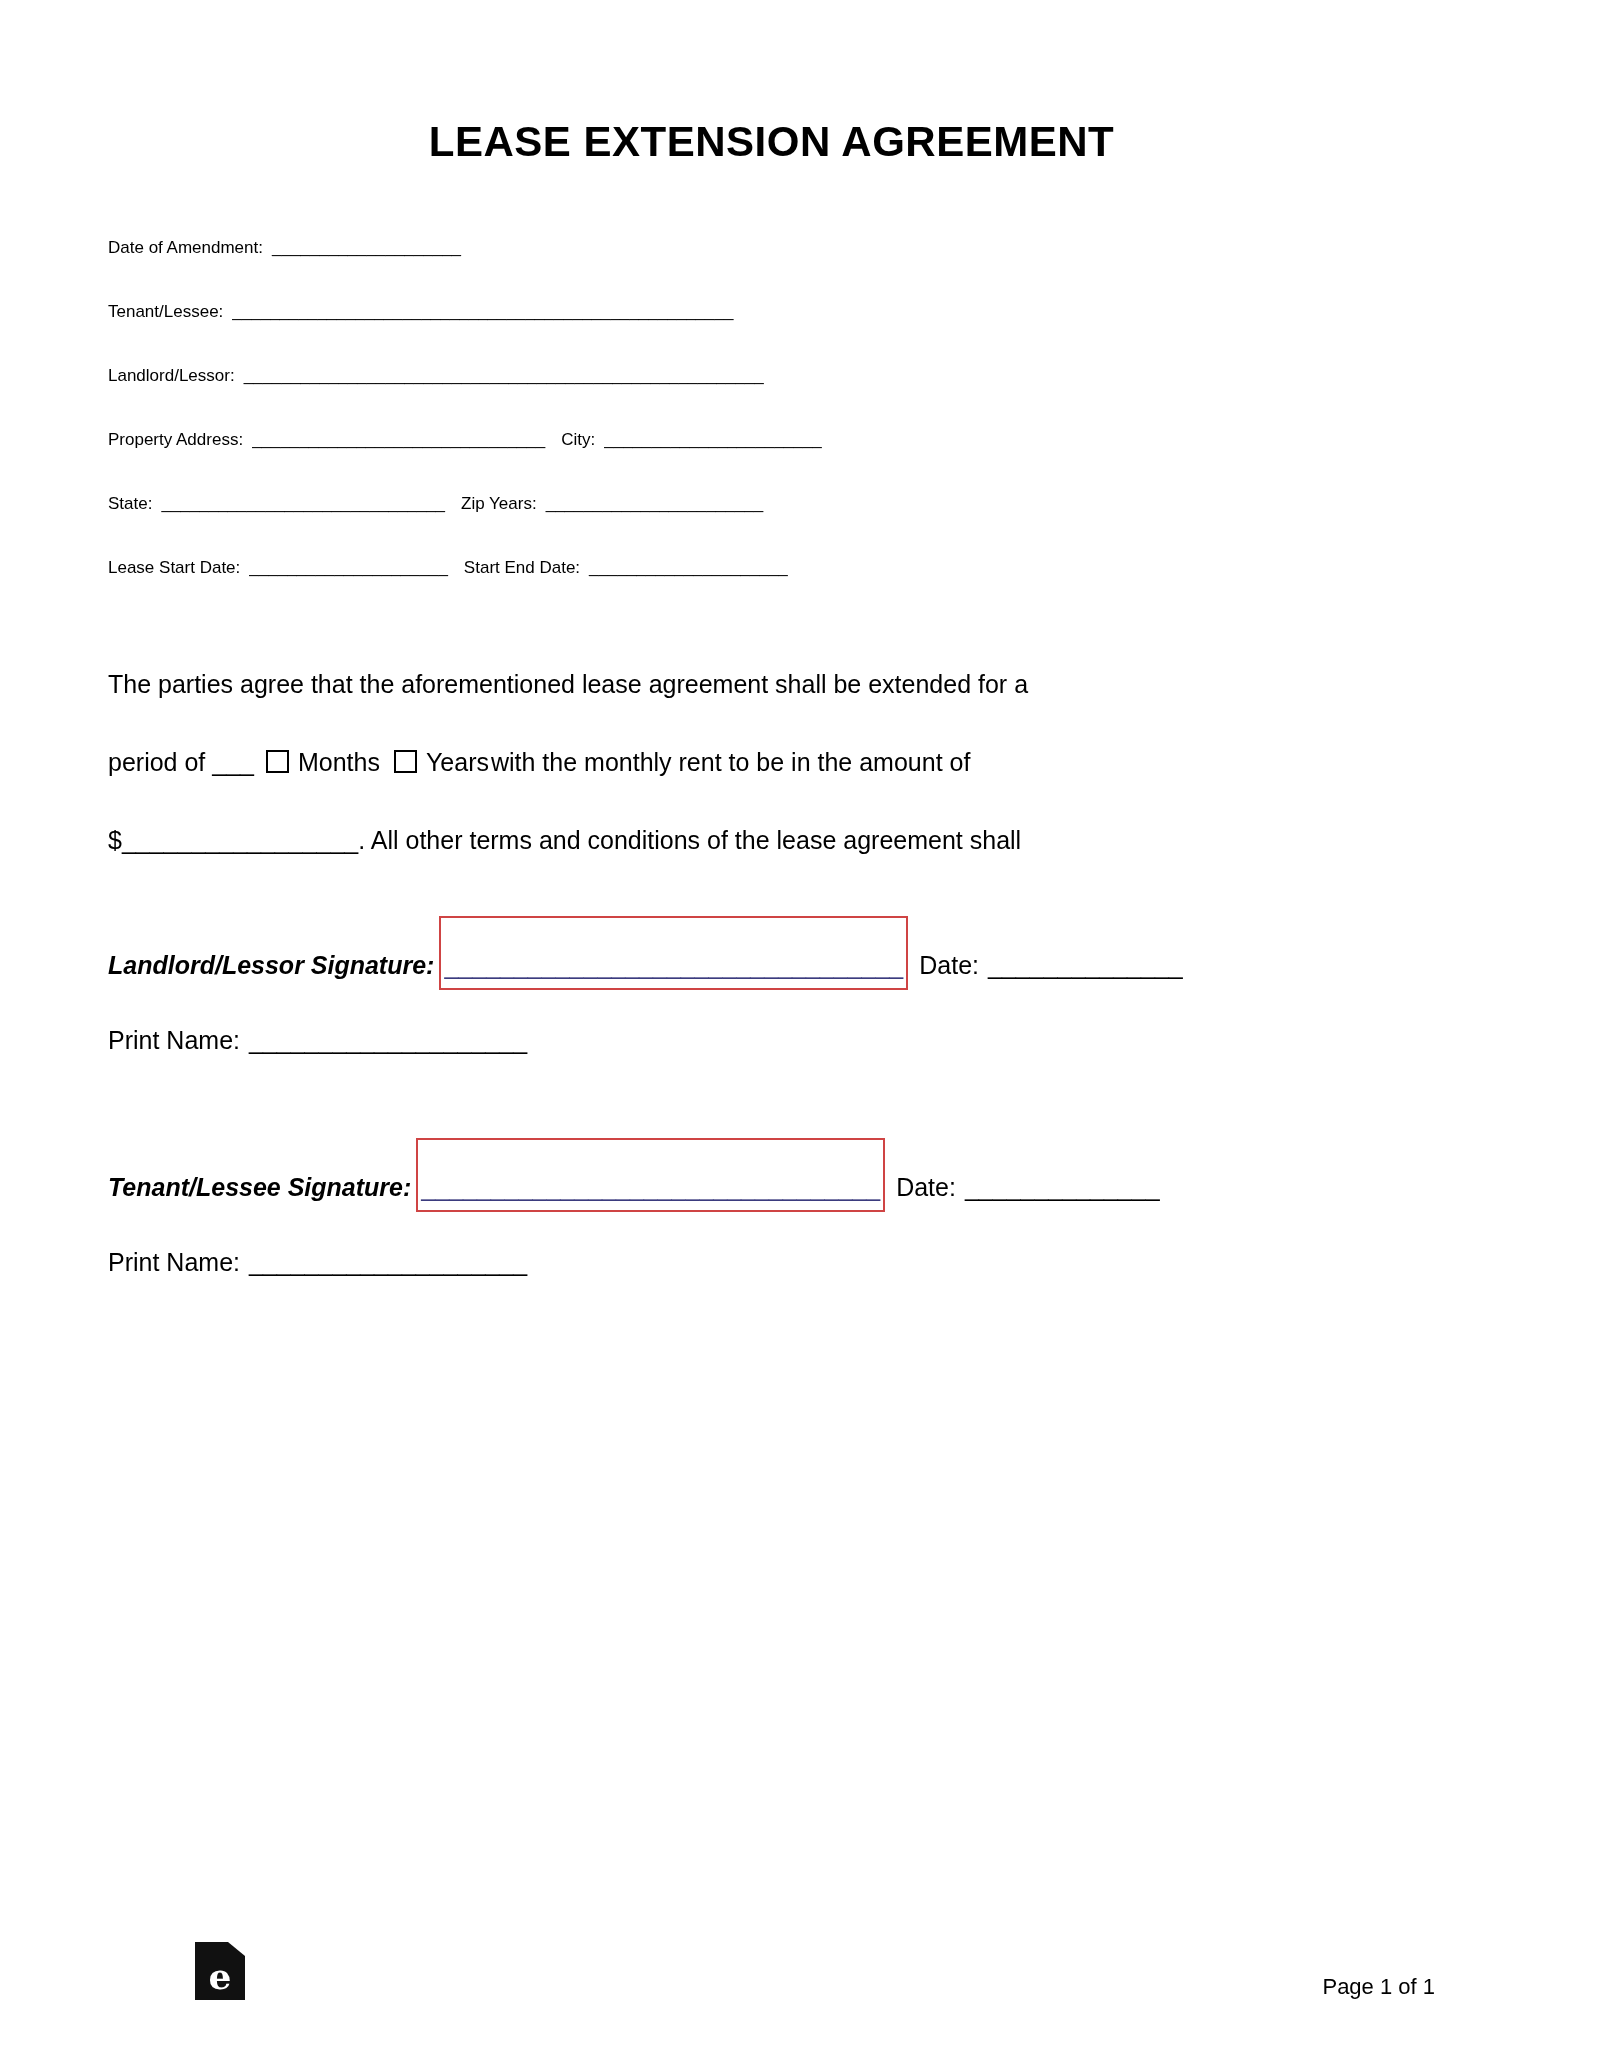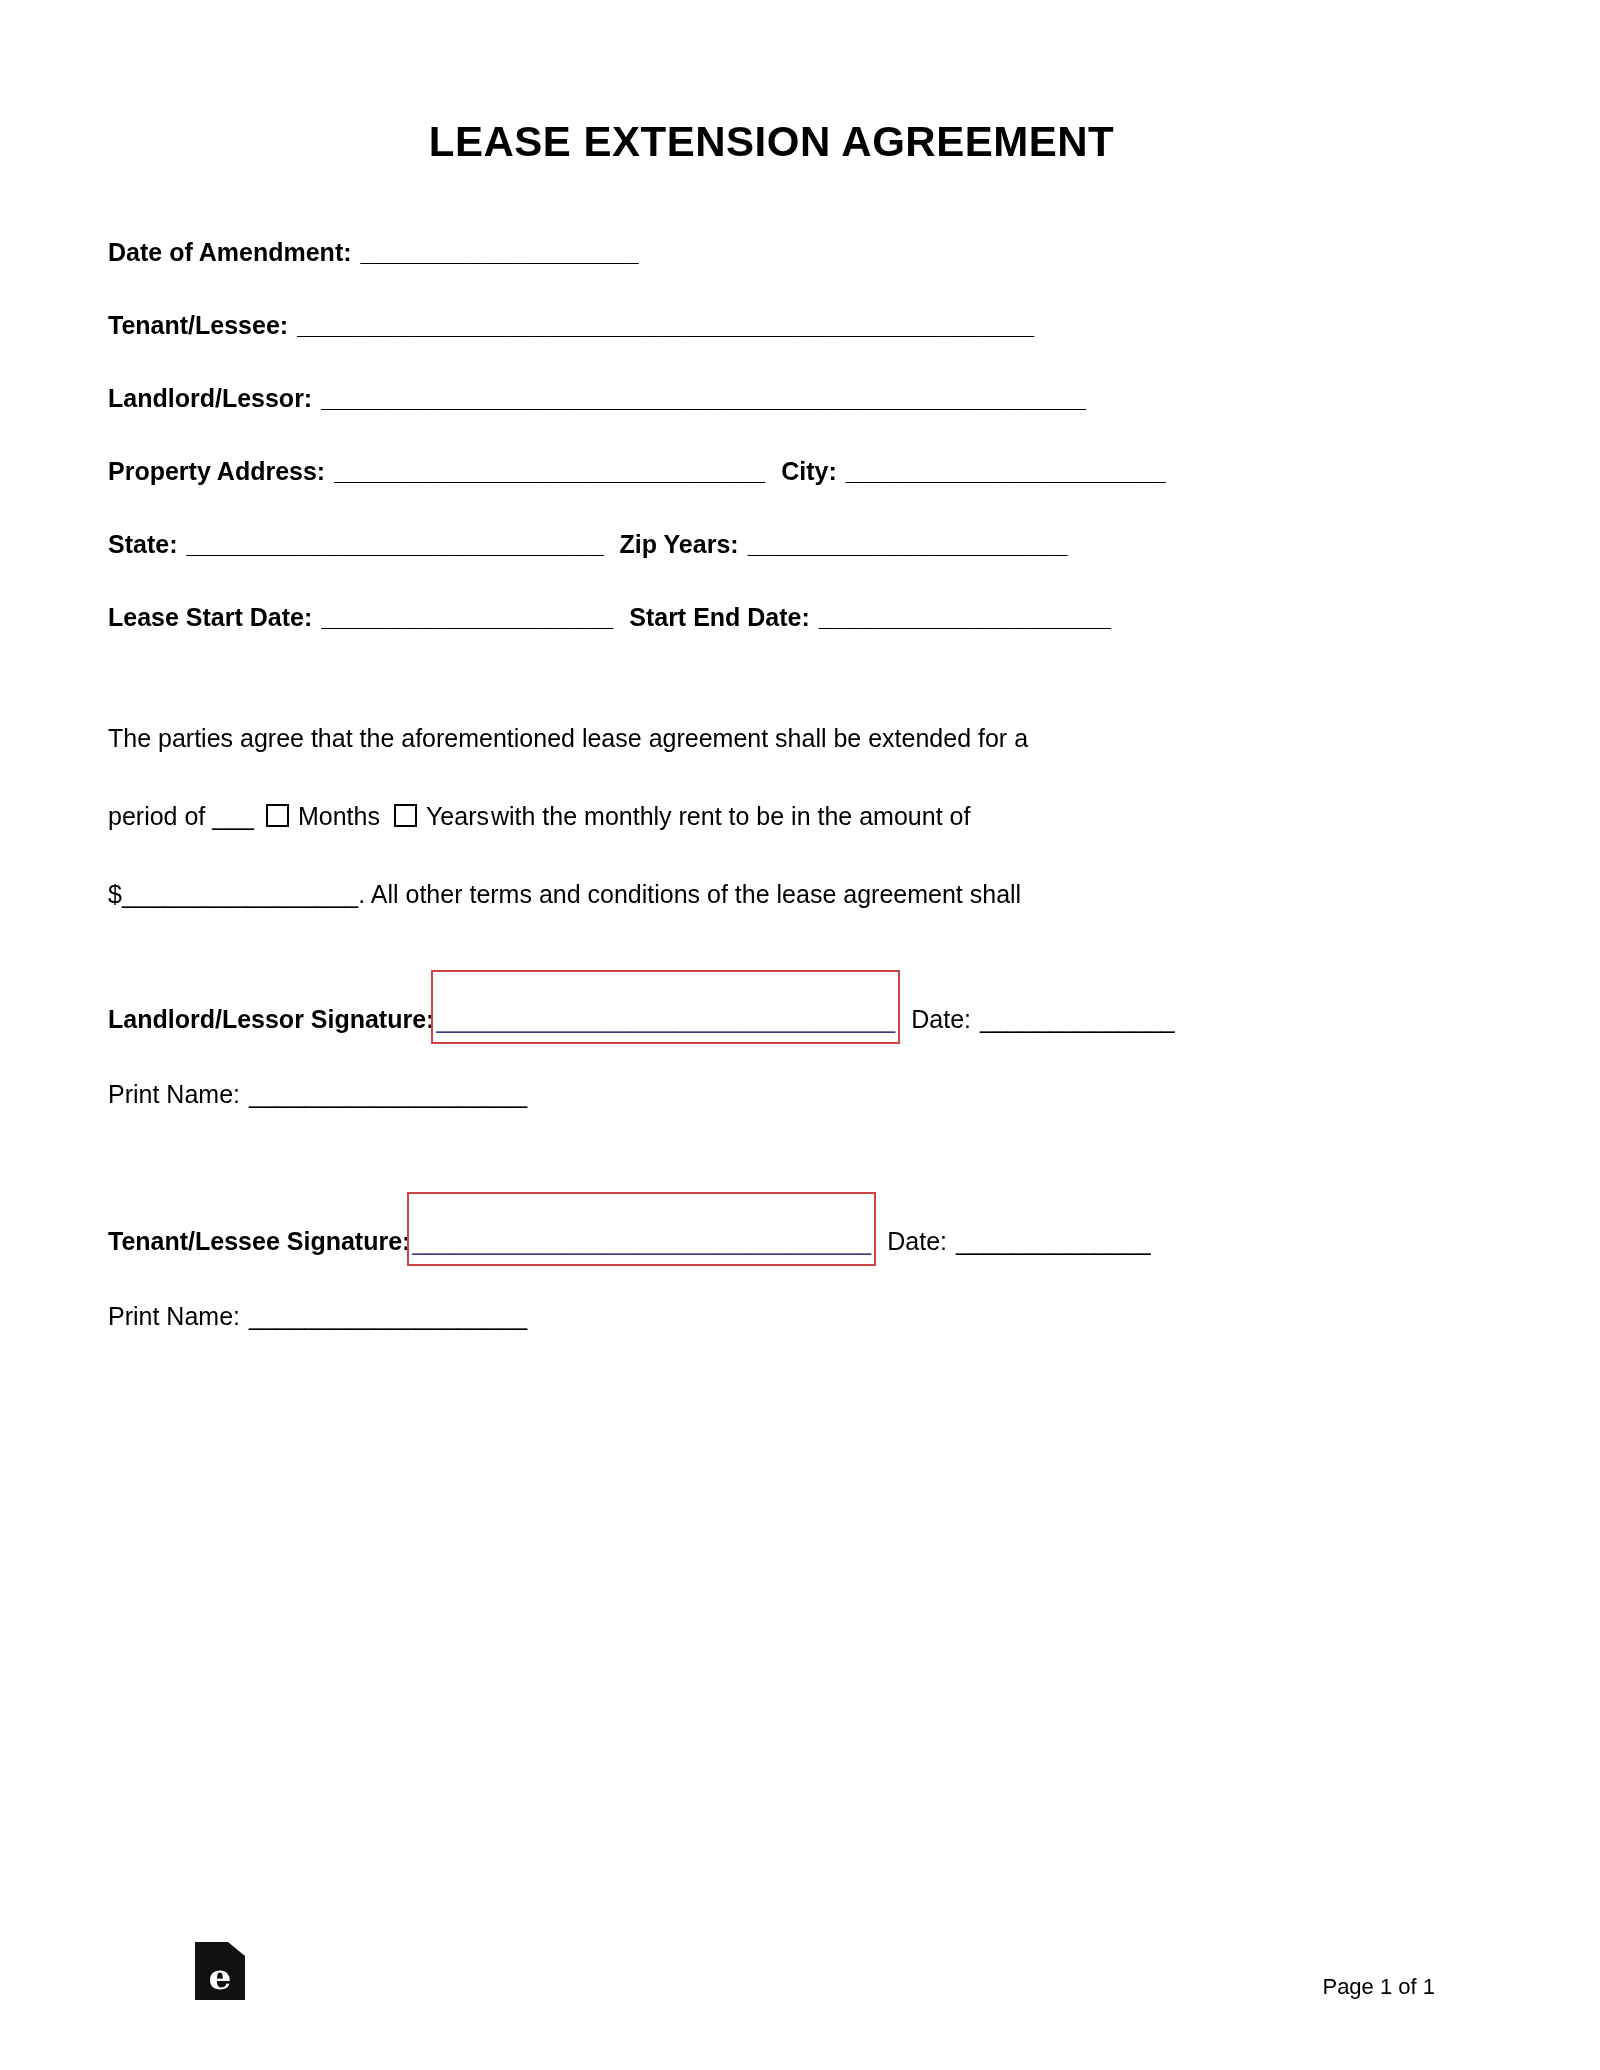--- a/index.html
+++ b/index.html
@@ -19,24 +19,23 @@
     padding: 118px 165px 0 108px;
   }
   .doc-title {
     text-align: center;
     font-size: 42px;
     font-weight: bold;
     letter-spacing: 0.5px;
     margin: 0 0 72px 0;
   }
   .form-row {
-    font-size: 25px;
+    font-size: 17px;
     margin-bottom: 44px;
     white-space: nowrap;
-    font-weight: bold;
   }
   .lbl { margin-right: 9px; }
   .lbl2 { margin-left: 16px; margin-right: 9px; }
   .blank { letter-spacing: 0; }
   .para {
     margin-top: 92px;
   }
   .para-line {
     font-size: 25px;
     margin-bottom: 49px;
@@ -56,21 +55,22 @@
   .sig-section {
     margin-top: 96px;
   }
   .sig-row {
     font-size: 25px;
     margin-bottom: 46px;
     white-space: nowrap;
   }
   .sig-row .bold-lbl {
     font-weight: bold;
-    margin-right: 2px;
+    margin-right: 10px;
+    font-style: italic;
   }
   .sig-field {
     position: relative;
     display: inline-block;
   }
   .sig-blank {
     color: #3b3b7e;
   }
   .sig-box {
     position: absolute;

